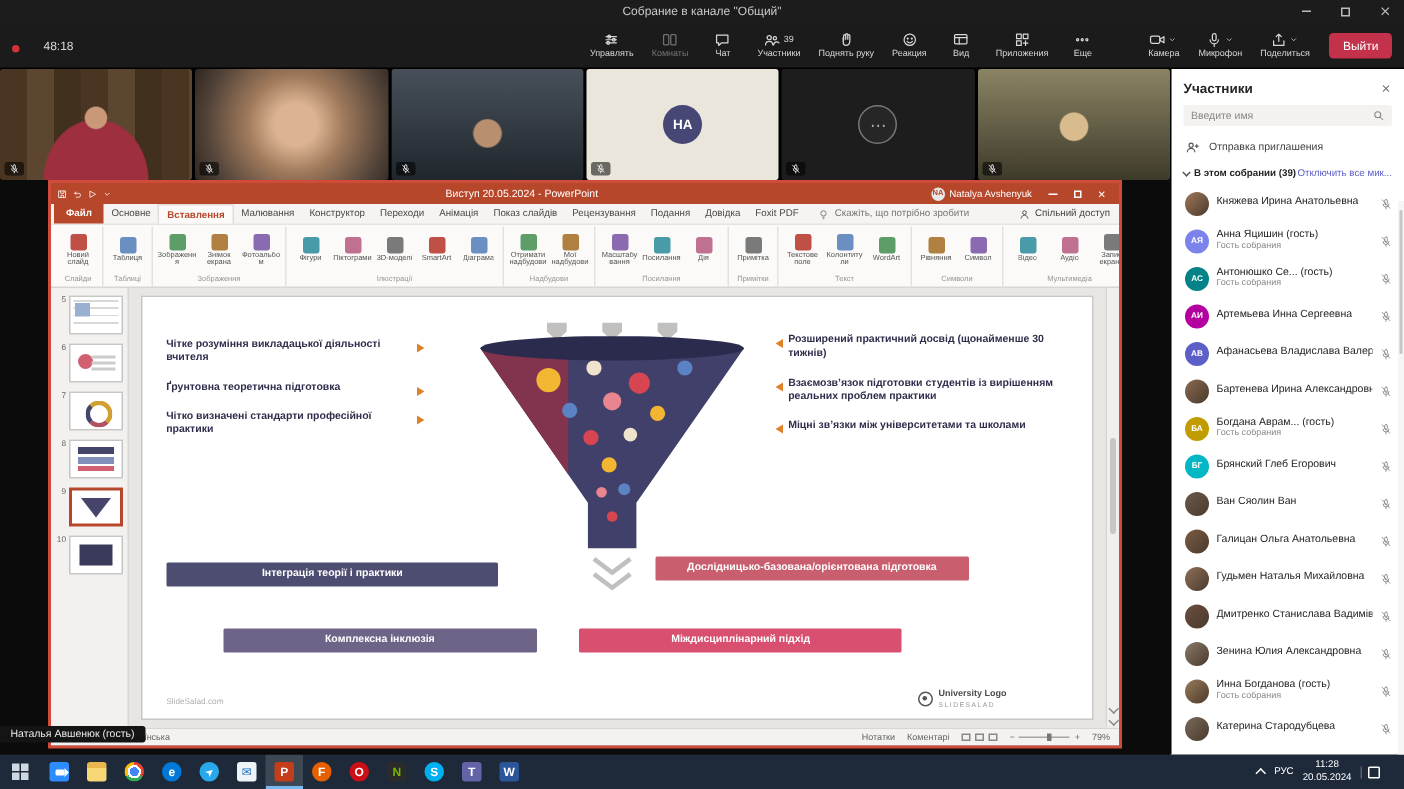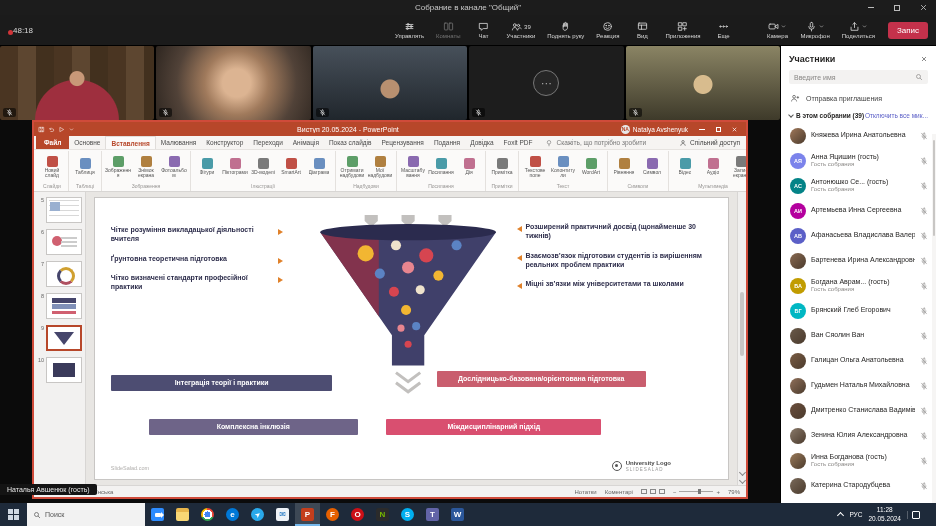--- a/index.html
+++ b/index.html
@@ -12,21 +12,21 @@
   .wtitle{font-size:8px;color:#c9c9c9;}
   .win-controls{position:absolute;right:0;top:0;height:100%;display:flex;}
   .win-btn{width:26px;display:flex;align-items:center;justify-content:center;color:#bbb;}
   .glyph-min{width:6px;height:1px;background:currentColor;display:inline-block;}
   .glyph-max{width:6px;height:6px;border:1px solid currentColor;display:inline-block;}
   .ic{display:inline-flex;}
   .ic svg{width:11px;height:11px;display:block;}
 
   
   .meetbar{height:31px;background:#1b1b1b;border-bottom:1px solid #000;display:flex;align-items:center;padding:0 8px;flex:none;}
-  .timer{display:flex;align-items:flex-end;gap:0;color:#d8d8d8;font-size:8px;}
+  .timer{display:flex;align-items:flex-end;gap:16px;color:#d8d8d8;font-size:8px;}
   .rec-dot{width:5px;height:5px;border-radius:50%;background:#d13438;}
   .mb-spacer{flex:1;}
   .mb-gap{width:22px;}
   .mb-center,.mb-devices{display:flex;align-items:center;gap:2px;}
   .mb-item{display:flex;flex-direction:column;align-items:center;gap:1px;color:#d8d8d8;padding:1px 5px;min-width:32px;cursor:default;}
   .mb-item.dim{opacity:.45;}
   .mb-iconrow{display:flex;align-items:center;gap:1px;}
   .mb-label{font-size:6px;white-space:nowrap;}
   .mb-badge{font-size:6px;color:#d8d8d8;margin-left:1px;}
   .chev-s svg{width:7px;height:7px;}
@@ -394,21 +394,21 @@
             <span class="ic chev-s">
               <svg viewBox="0 0 16 16" fill="none" stroke="currentColor" stroke-width="1.2" stroke-linecap="round" stroke-linejoin="round">
                 <path d="M5 6.5l3 3 3-3"></path>
               </svg>
             </span>
           </div>
           <span class="mb-label">Поделиться</span>
         </div>
       </div>
     <button class="leave-btn">
-      <span>Запис</span>
+      <span>Выйти</span>
     </button>
   </div>
 
   <div class="content">
     <div class="stage">
       <div class="videostrip">
           <div class="tile cam1">
             <div class="micpill">
               <span class="ic pill-ic">
                 <svg viewBox="0 0 16 16" fill="none" stroke="currentColor" stroke-width="1.2" stroke-linecap="round" stroke-linejoin="round">
@@ -422,20 +422,31 @@
             <div class="micpill">
               <span class="ic pill-ic">
                 <svg viewBox="0 0 16 16" fill="none" stroke="currentColor" stroke-width="1.2" stroke-linecap="round" stroke-linejoin="round">
                   <rect x="6.2" y="2" width="3.6" height="7" rx="1.8"></rect>
                   <path d="M4 8a4 4 0 0 0 8 0M8 12v2.5M3 2.5l10 11"></path>
                 </svg>
               </span>
             </div>
           </div>
           <div class="tile cam3">
+            <div class="micpill">
+              <span class="ic pill-ic">
+                <svg viewBox="0 0 16 16" fill="none" stroke="currentColor" stroke-width="1.2" stroke-linecap="round" stroke-linejoin="round">
+                  <rect x="6.2" y="2" width="3.6" height="7" rx="1.8"></rect>
+                  <path d="M4 8a4 4 0 0 0 8 0M8 12v2.5M3 2.5l10 11"></path>
+                </svg>
+              </span>
+            </div>
+          </div>
+          <div class="tile tile-light">
+            <div class="av-circle">НА</div>
             <div class="micpill">
               <span class="ic pill-ic">
                 <svg viewBox="0 0 16 16" fill="none" stroke="currentColor" stroke-width="1.2" stroke-linecap="round" stroke-linejoin="round">
                   <rect x="6.2" y="2" width="3.6" height="7" rx="1.8"></rect>
                   <path d="M4 8a4 4 0 0 0 8 0M8 12v2.5M3 2.5l10 11"></path>
                 </svg>
               </span>
             </div>
           </div>
           <div class="tile tile-dark">
@@ -1057,29 +1068,20 @@
 
   <div class="taskbar">
     <div class="tb-start">
       <span class="win-logo">
           <i></i>
           <i></i>
           <i></i>
           <i></i>
         </span>
     </div>
-    <div class="tb-search">
-      <span class="ic">
-          <svg viewBox="0 0 16 16" fill="none" stroke="currentColor" stroke-width="1.4">
-            <circle cx="7" cy="7" r="4"></circle>
-            <path d="M10 10l4 4"></path>
-          </svg>
-        </span>
-      <input placeholder="Поиск" style="">
-    </div>
     <div class="tb-apps">
         <div class="tb-app">
           <span class="chip" style="background: rgb(45, 140, 255);">
             <span class="cam-mini"></span>
           </span>
         </div>
         <div class="tb-app">
           <span class="chip folder"></span>
         </div>
         <div class="tb-app">

